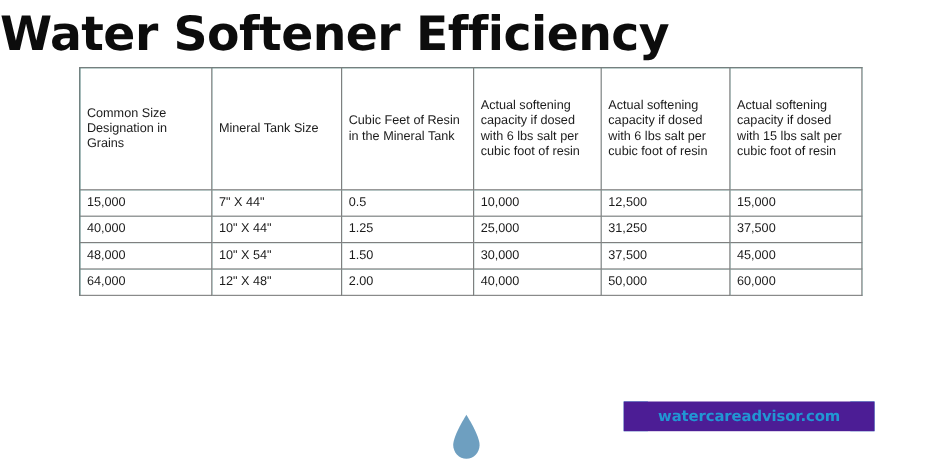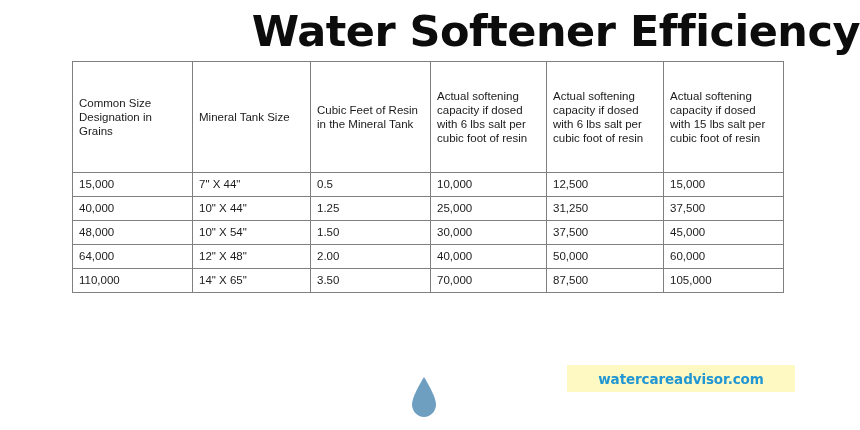--- a/index.html
+++ b/index.html
@@ -14,21 +14,21 @@
     font-family: "Liberation Sans", "DejaVu Sans", sans-serif;
     overflow: hidden;
   }
 
   
   .page-title {
     position: absolute;
     left: 0;
     top: 6px;
     width: 860px;
-    text-align: right;
+    text-align: left;
     font-family: "DejaVu Sans", "Liberation Sans", sans-serif;
     font-size: 43px;
     font-weight: bold;
     color: #0c0c0c;
     letter-spacing: -0.5px;
     line-height: 50px;
     white-space: nowrap;
   }
 
   
@@ -106,21 +106,21 @@
     top: 0;
     width: 100%;
     height: 100%;
     display: flex;
     align-items: center;
     justify-content: center;
     font-family: "DejaVu Sans", "Liberation Sans", sans-serif;
     font-size: 13.5px;
     font-weight: bold;
     color: #2196d3;
-    background: #fef9c3;
+    background: #4c1d95;
     letter-spacing: -0.1px;
     white-space: nowrap;
   }
   
   .logo-gap-top,
   .logo-gap-bottom {
     position: absolute;
     left: 22px;
     width: 184px;
     height: 5px;
@@ -180,28 +180,20 @@
         <td>45,000</td>
       </tr>
       <tr>
         <td>64,000</td>
         <td>12" X 48"</td>
         <td>2.00</td>
         <td>40,000</td>
         <td>50,000</td>
         <td>60,000</td>
       </tr>
-      <tr>
-        <td>110,000</td>
-        <td>14" X 65"</td>
-        <td>3.50</td>
-        <td>70,000</td>
-        <td>87,500</td>
-        <td>105,000</td>
-      </tr>
     </tbody>
   </table>
 </div>
 
 <div class="waterdrop">
   <svg width="30" height="42" viewBox="0 0 30 42" xmlns="http://www.w3.org/2000/svg">
     <path d="M15 1 C15 1 3 20 3 28.5 C3 35.4 8.4 41 15 41 C21.6 41 27 35.4 27 28.5 C27 20 15 1 15 1 Z" fill="#6e9fc0"></path>
   </svg>
 </div>
 

